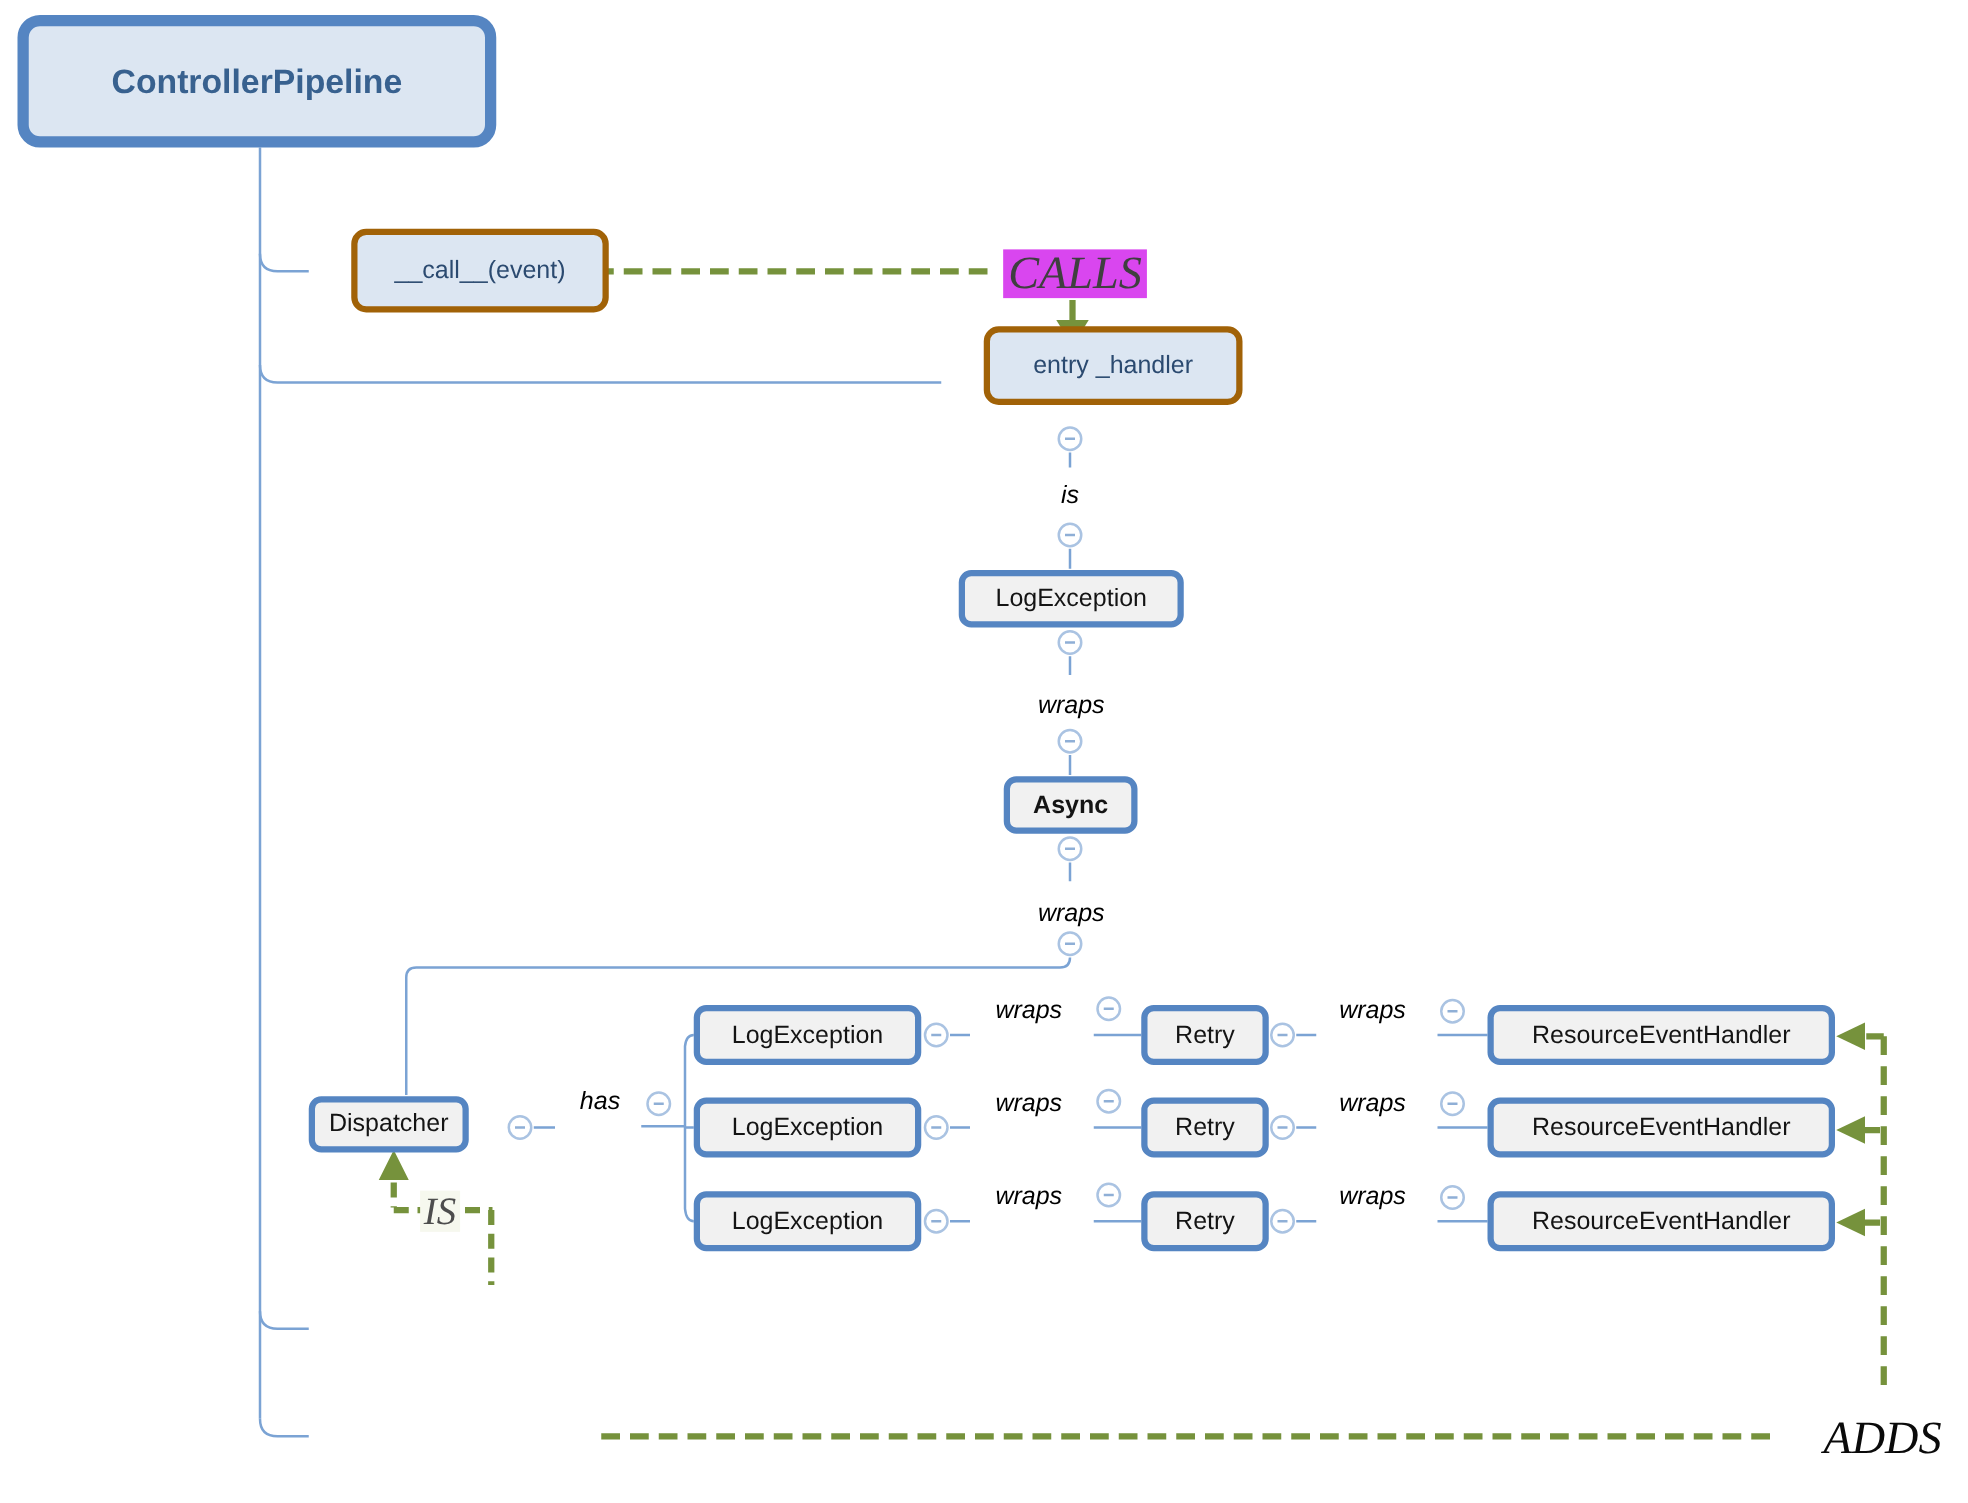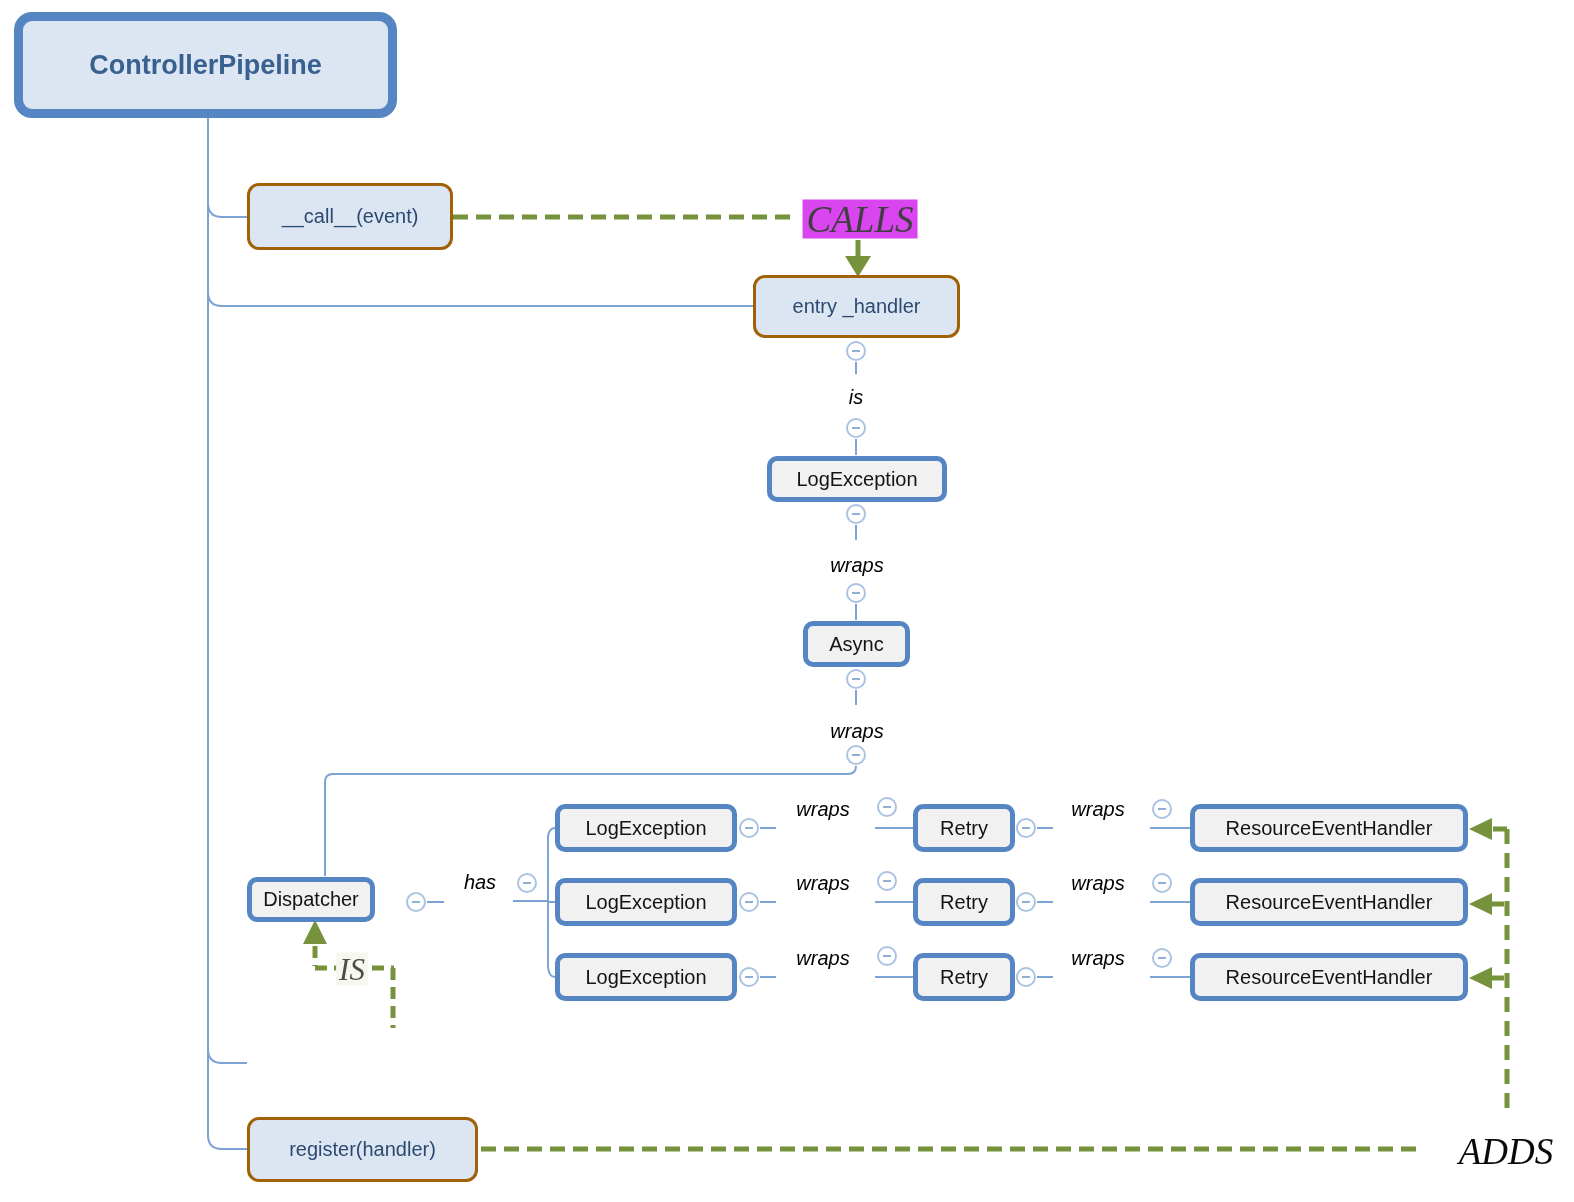--- a/index.html
+++ b/index.html
@@ -12,22 +12,22 @@
   .node {
     position:absolute; box-sizing:border-box;
     display:flex; align-items:center; justify-content:center;
     text-align:center; white-space:nowrap;
   }
   .node-root {
     background:#dce6f2; border:9px solid #5585c2; border-radius:18px;
     color:#38618f; font-size:27px; font-weight:bold;
   }
   .node-blue {
-    background:#dce6f2; border:3px solid #a16207; border-radius:12px;
-    color:#2b4a70; font-size:20px;
+    background:#dce6f2; border:5px solid #a16207; border-radius:12px;
+    color:#2b4a70; font-size:20px;margin-left:34px;
   }
   .node-gray {
     background:#f1f1f1; border:5px solid #5585c2; border-radius:10px;
     color:#141414; font-size:20px;
   }
 
   .minus {
     position:absolute; width:20px; height:20px; box-sizing:border-box;
     border:2px solid #aac3e2; border-radius:50%; background:#ffffff;
   }
@@ -85,30 +85,29 @@
       <polygon points="1469,829 1492,818 1492,840"></polygon>
       <polygon points="1469,904 1492,893 1492,915"></polygon>
       <polygon points="1469,978 1492,967 1492,989"></polygon>
     </g>
   </svg>
 
   <div class="node node-root" style="left:14px; top:12px; width:383px; height:106px;">ControllerPipeline</div>
 
   <div class="node node-blue" style="left:247px; top:183px; width:206px; height:67px;">__call__(event)</div>
 
-  <div class="node node-blue" style="left:753px; top:275px; width:207px; height:63px;">entry _handler</div>
+  <div class="node node-blue" style="left:753px; top:261px; width:207px; height:63px;">entry _handler</div>
 
   <div class="node node-gray" style="left:767px; top:456px; width:180px; height:46px;">LogException</div>
 
-  <div class="node node-gray" style="left:803px; top:621px; width:107px; height:46px;">Async</div>
+  <div class="node node-gray" style="left:803px; top:621px; width:107px; height:46px;font-weight:bold;">Async</div>
 
   <div class="node node-gray" style="left:247px; top:877px; width:128px; height:45px;">Dispatcher</div>
 
 
-  <div class="node node-blue" style="left:247px; top:1117px; width:231px; height:65px;">register(handler)</div>
 
   <div class="node node-gray" style="left:555px; top:804px; width:182px; height:48px;">LogException</div>
   <div class="node node-gray" style="left:913px; top:804px; width:102px; height:48px;">Retry</div>
   <div class="node node-gray" style="left:1190px; top:804px; width:278px; height:48px;">ResourceEventHandler</div>
   <div class="edge-label" style="left:823px; top:809px;">wraps</div>
   <div class="edge-label" style="left:1098px; top:809px;">wraps</div>
 
   <div class="node node-gray" style="left:555px; top:878px; width:182px; height:48px;">LogException</div>
   <div class="node node-gray" style="left:913px; top:878px; width:102px; height:48px;">Retry</div>
   <div class="node node-gray" style="left:1190px; top:878px; width:278px; height:48px;">ResourceEventHandler</div>

